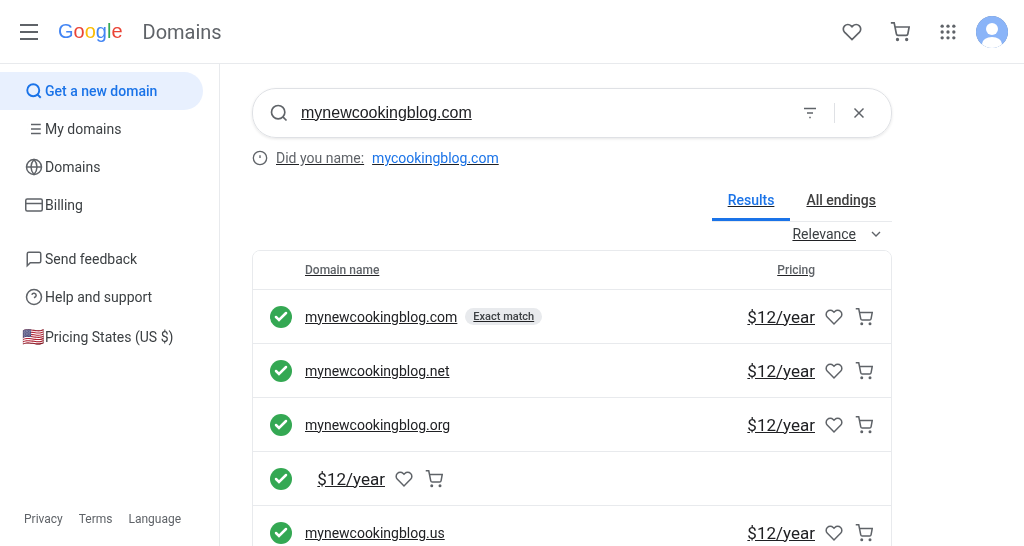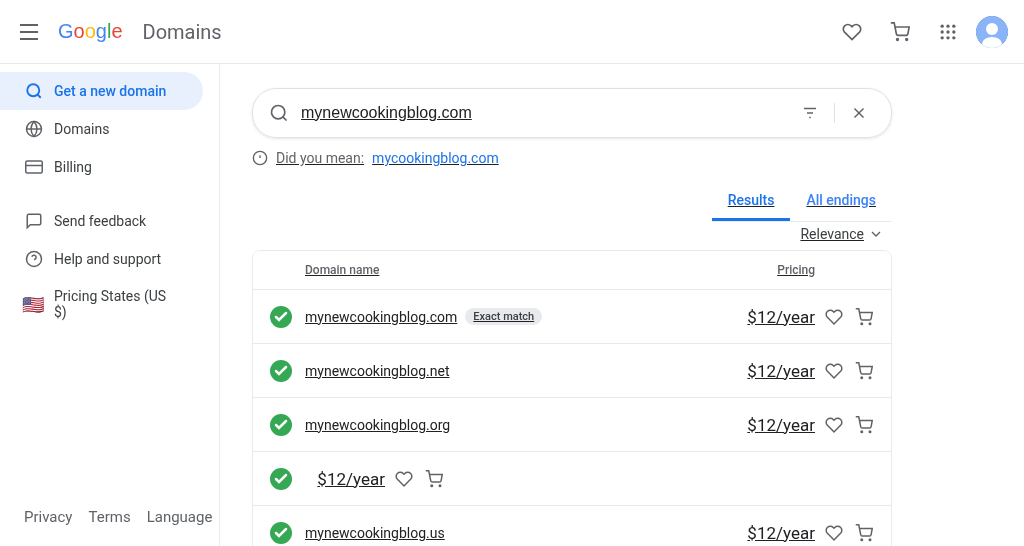--- a/index.html
+++ b/index.html
@@ -21,44 +21,44 @@
     .header-right { display: flex; align-items: center; gap: 8px; }
     .icon-btn { width: 40px; height: 40px; display: flex; align-items: center; justify-content: center; border-radius: 50%; cursor: pointer; border: none; background: transparent; color: #5f6368; font-size: 20px; }
     .avatar { width: 32px; height: 32px; border-radius: 50%; background: #6c8ebf; display: flex; align-items: center; justify-content: center; color: white; font-size: 14px; cursor: pointer; overflow: hidden; }
 
     
     .layout { display: flex; flex: 1; overflow: hidden; }
 
     
     .sidebar { width: 220px; padding: 8px 0; border-right: 1px solid #e8eaed; display: flex; flex-direction: column; justify-content: space-between; overflow-y: auto; }
     .sidebar-nav { display: flex; flex-direction: column; }
-    .sidebar-item { display: flex; align-items: center; gap: 10px; padding: 10px 24px; cursor: pointer; border-radius: 0 24px 24px 0; margin-right: 16px; color: #3c4043; font-size: 14px; transition: background 0.15s; }
+    .sidebar-item { display: flex; align-items: center; gap: 1px; padding: 10px 24px; cursor: pointer; border-radius: 0 24px 24px 0; margin-right: 16px; color: #3c4043; font-size: 14px; transition: background 0.15s; }
     .sidebar-item.active { background: #e8f0fe; color: #1a73e8; font-weight: 500; }
     .sidebar-item .item-icon { font-size: 18px; color: inherit; width: 20px; display: flex; justify-content: center; }
     .sidebar-item.active .item-icon { color: #1a73e8; }
-    .sidebar-footer { padding: 12px 24px; display: flex; gap: 16px; font-size: 15px; color: #5f6368; }
+    .sidebar-footer { padding: 12px 24px; display: flex; gap: 16px; font-size: 12px; color: #5f6368; }
     .sidebar-footer a { color: #5f6368; text-decoration: none; }
     .flag { font-size: 16px; }
 
     
     .main { flex: 1; padding: 24px 32px; overflow-y: auto; text-decoration: underline; }
 
     
     .search-bar { display: flex; align-items: center; border: 1px solid #dfe1e5; border-radius: 24px; padding: 8px 16px; gap: 12px; max-width: 640px; box-shadow: 0 1px 3px rgba(0,0,0,0.1); }
     .search-icon { color: #5f6368; font-size: 18px; }
     .search-input { flex: 1; border: none; outline: none; font-size: 16px; color: #202124; background: transparent; }
     .search-controls { display: flex; align-items: center; gap: 8px; color: #5f6368; }
     .search-divider { width: 1px; height: 20px; background: #dfe1e5; }
 
     
     .did-you-mean { display: flex; align-items: center; gap: 8px; margin-top: 12px; font-size: 14px; color: #5f6368; max-width: 640px; }
     .did-you-mean a { color: #1a73e8; text-decoration: none; }
-    .tab { padding: 10px 16px; font-size: 14px; color: #3b82f6; cursor: pointer; border-bottom: 3px solid transparent; font-weight: 500; }
+    .tab { padding: 10px 16px; font-size: 14px; color: #404040; cursor: pointer; border-bottom: 3px solid transparent; font-weight: 500; }
     .tab.active { color: #1a73e8; border-bottom-color: #1a73e8; }
-    .sort-dropdown { display: flex; align-items: center; gap: 4px; font-size: 14px; color: #3c4043; cursor: pointer; padding: 4px 8px; border-radius: 4px; white-space: nowrap; }
+    .sort-dropdown { display: flex; align-items: center; gap: 12px; font-size: 14px; color: #3c4043; cursor: pointer; padding: 4px 8px; border-radius: 4px; white-space: nowrap; }
 
     
     .results-table { max-width: 640px; border: 1px solid #e8eaed; border-radius: 8px; overflow: hidden; margin-top: 0; }
     .table-header { display: flex; align-items: center; padding: 12px 16px; background: #fff; border-bottom: 1px solid #e8eaed; color: #5f6368; font-size: 12px; font-weight: 500; justify-content: flex-end; }
     .col-domain { flex: 1; }
     .col-pricing { width: 120px; text-align: right; }
     .col-actions { width: 60px; }
 
     .result-row { display: flex; align-items: center; padding: 14px 16px; border-bottom: 1px solid #e8eaed; background: #fff; }
     .result-row:last-child { border-bottom: none; }
@@ -135,20 +135,33 @@
       <div class="sidebar-item active">
         <span class="item-icon">
           <svg width="18" height="18" viewBox="0 0 24 24" fill="none" stroke="#1a73e8" stroke-width="2.5">
               <circle cx="11" cy="11" r="8"></circle>
               <line x1="21" y1="21" x2="16.65" y2="16.65"></line>
             </svg>
         </span>
         <span>Get a new domain</span>
       </div>
 
+      <div class="sidebar-item">
+        <span class="item-icon">
+          <svg width="18" height="18" viewBox="0 0 24 24" fill="none" stroke="#5f6368" stroke-width="2">
+              <line x1="8" y1="6" x2="21" y2="6"></line>
+              <line x1="8" y1="12" x2="21" y2="12"></line>
+              <line x1="8" y1="18" x2="21" y2="18"></line>
+              <line x1="3" y1="6" x2="3.01" y2="6"></line>
+              <line x1="3" y1="12" x2="3.01" y2="12"></line>
+              <line x1="3" y1="18" x2="3.01" y2="18"></line>
+            </svg>
+        </span>
+        <span>My domains</span>
+      </div>
 
       <div class="sidebar-item">
         <span class="item-icon">
           <svg width="18" height="18" viewBox="0 0 24 24" fill="none" stroke="#5f6368" stroke-width="2">
               <circle cx="12" cy="12" r="10"></circle>
               <line x1="2" y1="12" x2="22" y2="12"></line>
               <path d="M12 2a15.3 15.3 0 0 1 4 10 15.3 15.3 0 0 1-4 10 15.3 15.3 0 0 1-4-10 15.3 15.3 0 0 1 4-10z"></path>
             </svg>
         </span>
         <span>Domains</span>
@@ -224,21 +237,21 @@
         </button>
       </div>
     </div>
 
     <div class="did-you-mean">
       <svg width="16" height="16" viewBox="0 0 24 24" fill="none" stroke="#5f6368" stroke-width="2">
           <circle cx="12" cy="12" r="10"></circle>
           <line x1="12" y1="8" x2="12" y2="12"></line>
           <line x1="12" y1="16" x2="12.01" y2="16"></line>
         </svg>
-      <span>Did you mean:</span>
+      <span>Did you name:</span>
       <a href="#">mycookingblog.com</a>
     </div>
 
     <div style="display:flex; align-items:flex-end; justify-content:space-between; max-width:640px; margin-top:16px;flex-direction:column;">
       <div style="display:flex; border-bottom:1px solid #e8eaed; flex:1;">
         <div class="tab active">Results</div>
         <div class="tab">All endings</div>
       </div>
       <div class="sort-dropdown" style="margin-bottom:4px; margin-left:16px;">
         <span>Relevance</span>

